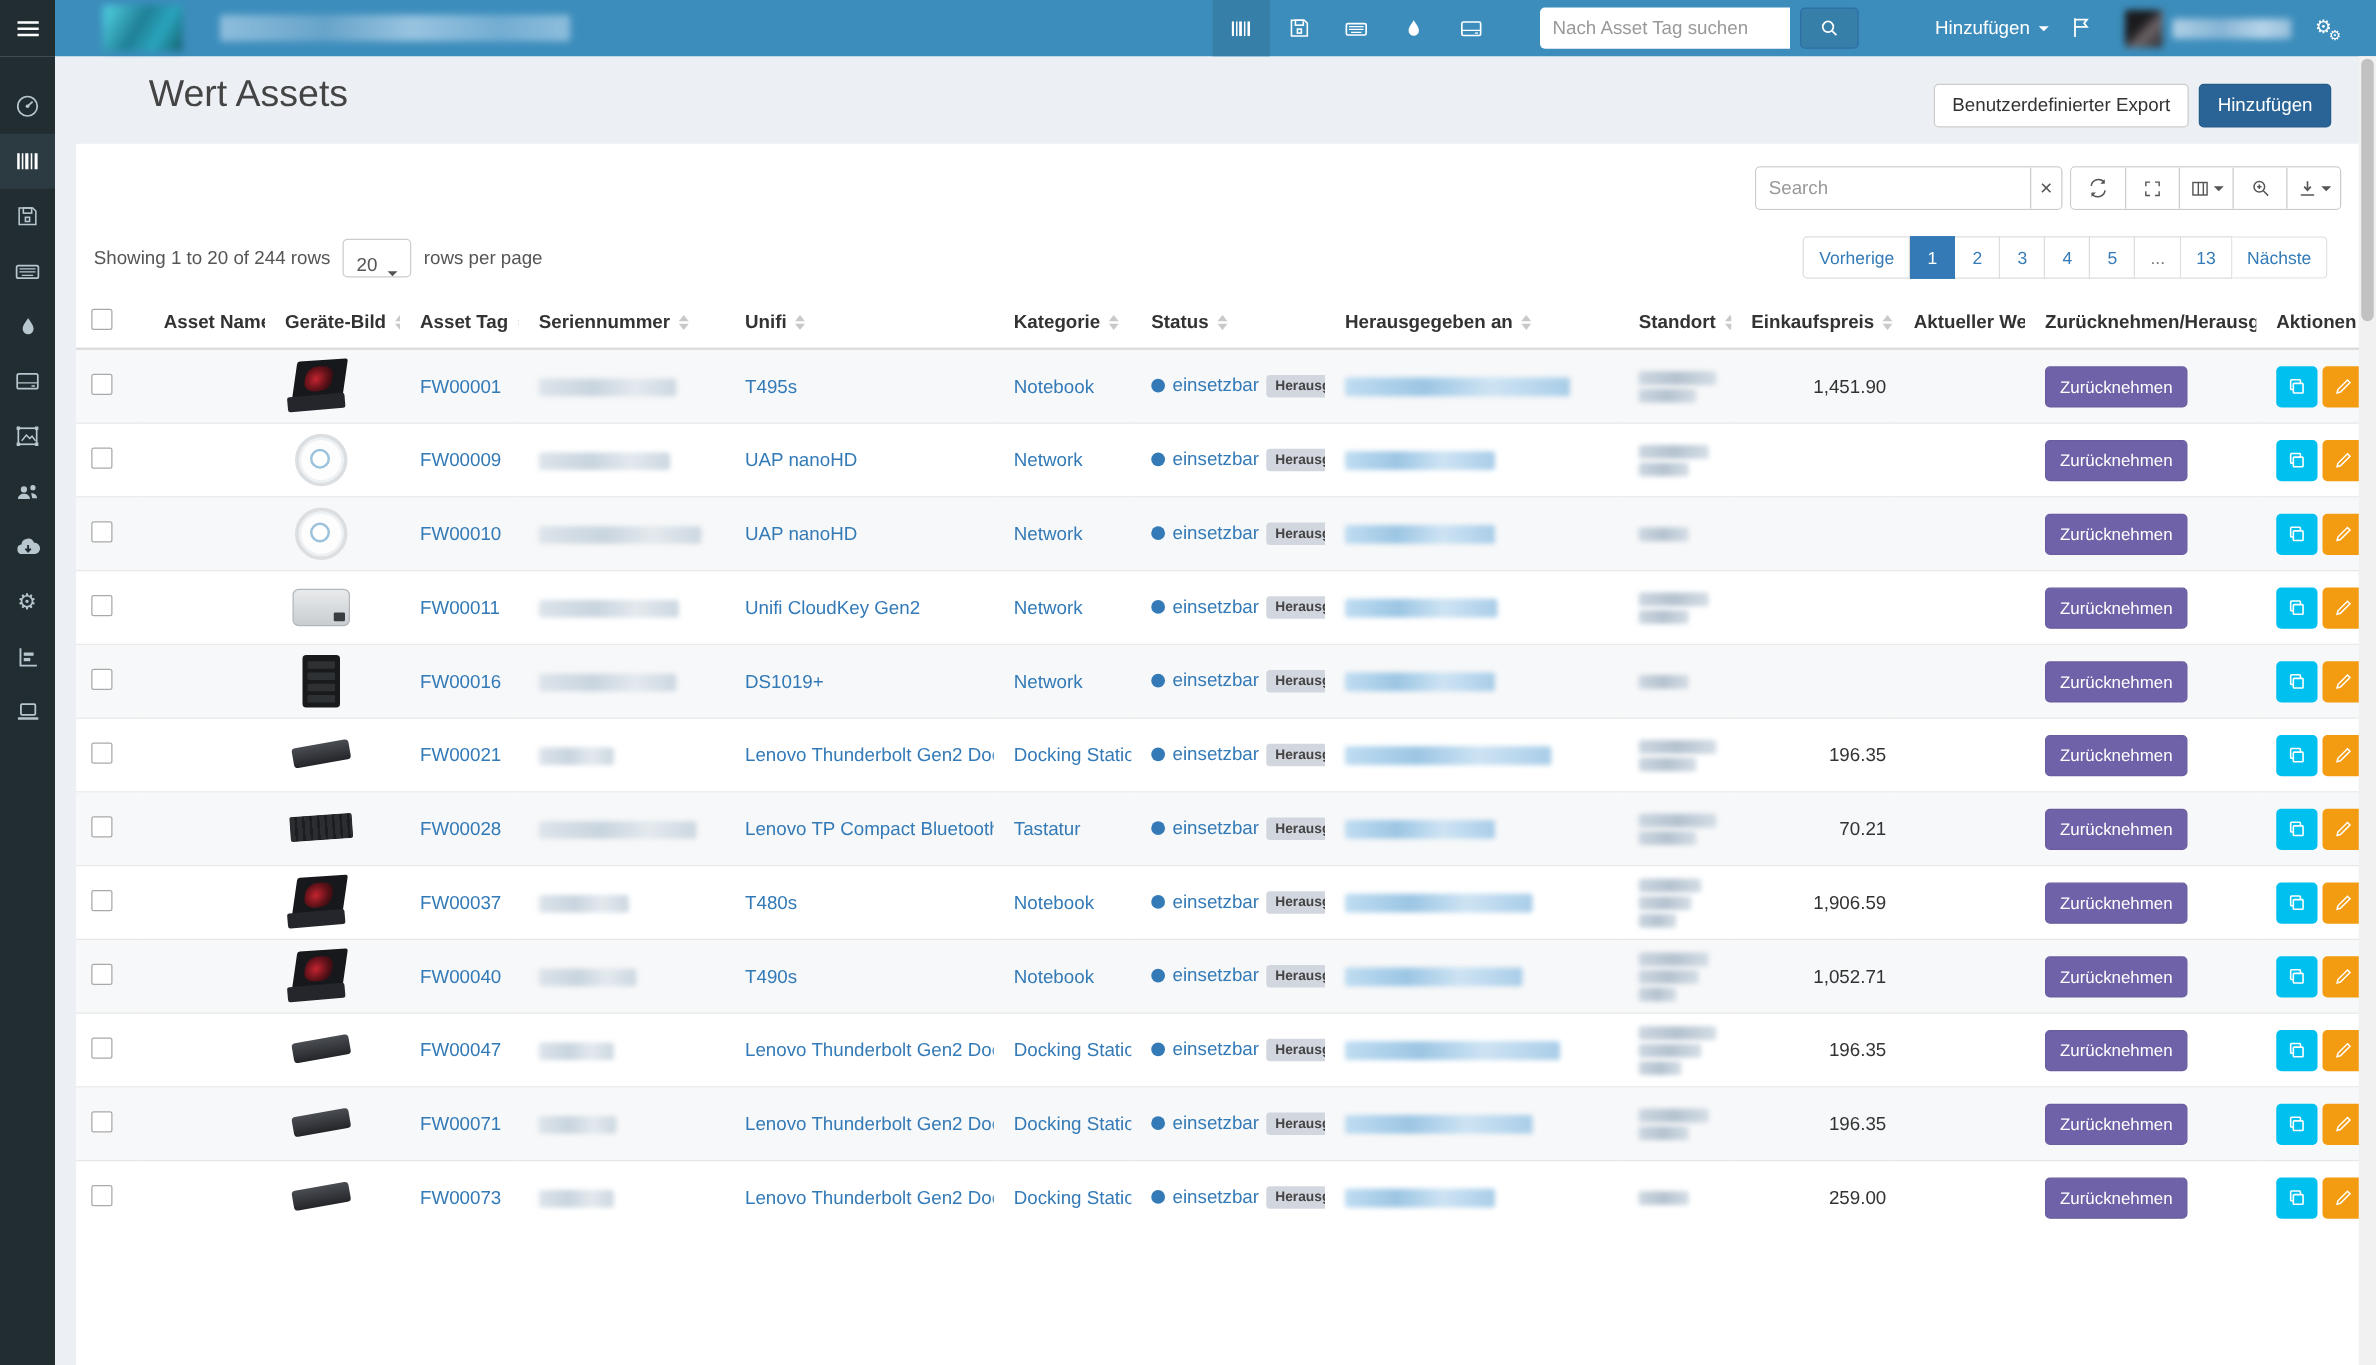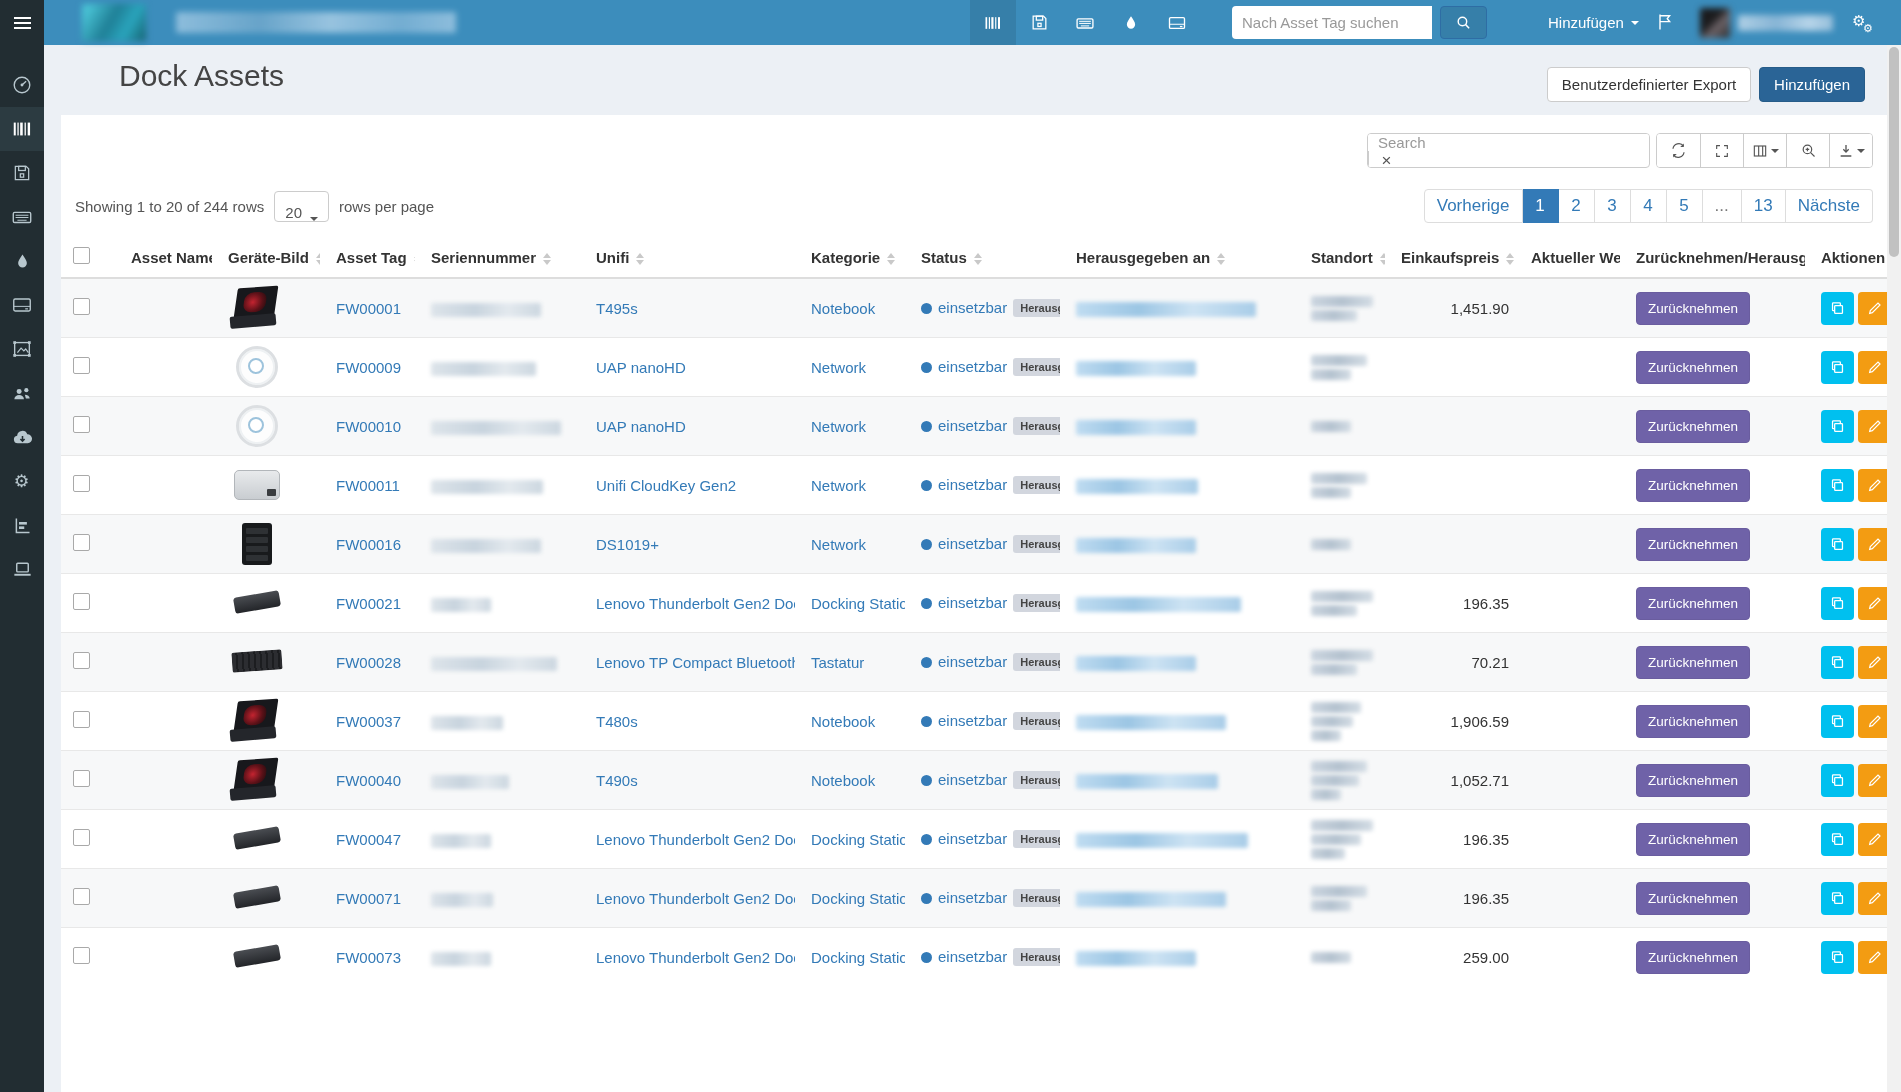--- a/index.html
+++ b/index.html
@@ -61,37 +61,37 @@
   
   .panel { position:absolute; left:61px; top:115px; width:1826px; height:977px; background:#fff; }
 
   .bulk-row { position:absolute; left:14px; top:18px; display:flex; }
   .bulk-select { width:350px; height:35px; border:1px solid #ccc; border-radius:4px; background:#fff;
     display:flex; align-items:center; justify-content:space-between; padding:0 12px; font-size:15px; color:#555; cursor:pointer; }
   .bulk-select .caret { color:#888; }
   .btn-go { position:absolute; left:382px; top:0; background:#7ba3c0; border-color:#7ba3c0; color:#fff; width:84px; }
 
   .tb-search { position:absolute; right:237px; top:18px; display:flex; }
-  .tb-search .box { display:flex; width:283px; height:35px; border:1px solid #ccc; border-radius:4px; overflow:hidden; background:#fff;flex-direction:column; }
+  .tb-search .box { display:flex; width:246px; height:35px; border:1px solid #ccc; border-radius:4px; overflow:hidden; background:#fff; }
   .tb-search input { flex:1; border:none; outline:none; padding:0 10px; font-size:15px; font-family:inherit; color:#555; }
   .tb-search input::placeholder { color:#999; }
   .tb-clear { width:36px; border-left:1px solid #ccc; display:flex; align-items:center; justify-content:center;
     color:#555; font-size:17px; cursor:pointer; background:#fff; }
   .tb-group { position:absolute; right:14px; top:18px; display:flex; border:1px solid #ccc; border-radius:4px; overflow:hidden; height:35px; background:#fff; }
   .tb-btn { width:43px; display:flex; align-items:center; justify-content:center; gap:3px; border-left:1px solid #ccc;
     cursor:pointer; color:#555; background:#fff; }
   .tb-btn:first-child { border-left:none; }
   .tb-btn svg { stroke:#555; fill:none; stroke-width:1.7; }
 
   .info-row { position:absolute; left:14px; top:76px; display:flex; align-items:center; font-size:15px; color:#555; }
   .page-size { height:31px; border:1px solid #ccc; border-radius:4px; background:#fff; display:flex; align-items:flex-end;
     gap:8px; padding:0 10px; margin:0 10px; cursor:pointer; color:#555; }
   .page-size .caret { color:#555; }
 
-  .pagination { position:absolute; right:14px; top:74px; display:flex; font-size:17px; }
+  .pagination { position:absolute; right:25px; top:74px; display:flex; font-size:14px; }
   .page-btn { min-width:36px; height:34px; padding:0 12px; display:flex; align-items:center; justify-content:center;
     border:1px solid #ddd; border-left:none; color:#337ab7; background:#fff; cursor:pointer; }
   .page-btn:first-child { border-left:1px solid #ddd; border-radius:4px 0 0 4px; }
   .page-btn:last-child { border-radius:0 4px 4px 0; }
   .page-btn.active { background:#337ab7; border-color:#337ab7; color:#fff; }
   .page-btn.dots { color:#777; cursor:default; }
 
   
   table { position:absolute; left:0; top:122px; border-collapse:collapse; table-layout:fixed; width:1899px; font-size:15px; }
   th { text-align:left; font-weight:bold; color:#333; padding:10px 0 10px 16px; border-bottom:2px solid #ddd; white-space:nowrap; overflow:hidden; }
@@ -313,21 +313,21 @@
   </div>
   <div class="side-item">
     <svg width="23" height="23" viewBox="0 0 24 24">
         <rect x="6" y="5.5" width="12" height="9" rx="1"></rect>
         <path d="M3.5 17.5h17" stroke-width="2"></path>
       </svg>
   </div>
 </div>
 
 <div class="page-header">
-  <h1 class="page-title">Dock Assets</h1>
+  <h1 class="page-title">Wert Assets</h1>
   <div class="hdr-buttons">
     <button class="btn btn-default">Benutzerdefinierter Export</button>
     <button class="btn btn-primary-dark">Hinzufügen</button>
   </div>
 </div>
 
 <div class="panel">
 
 
   <div class="tb-search">

